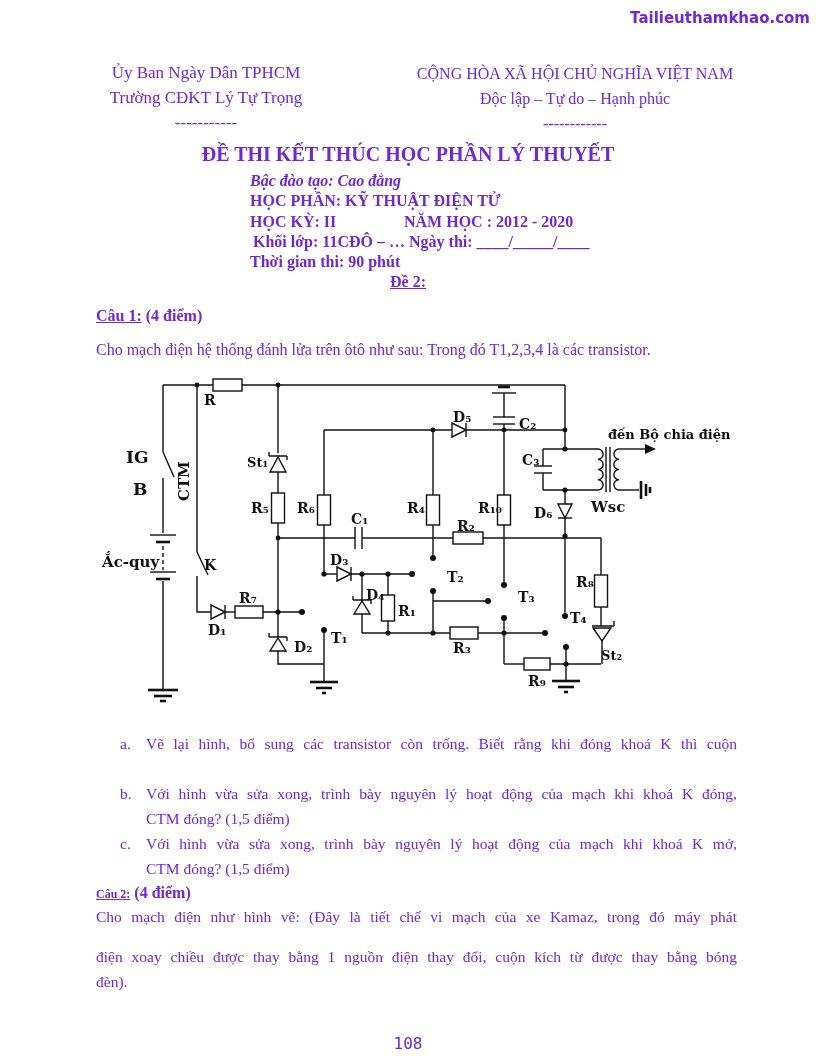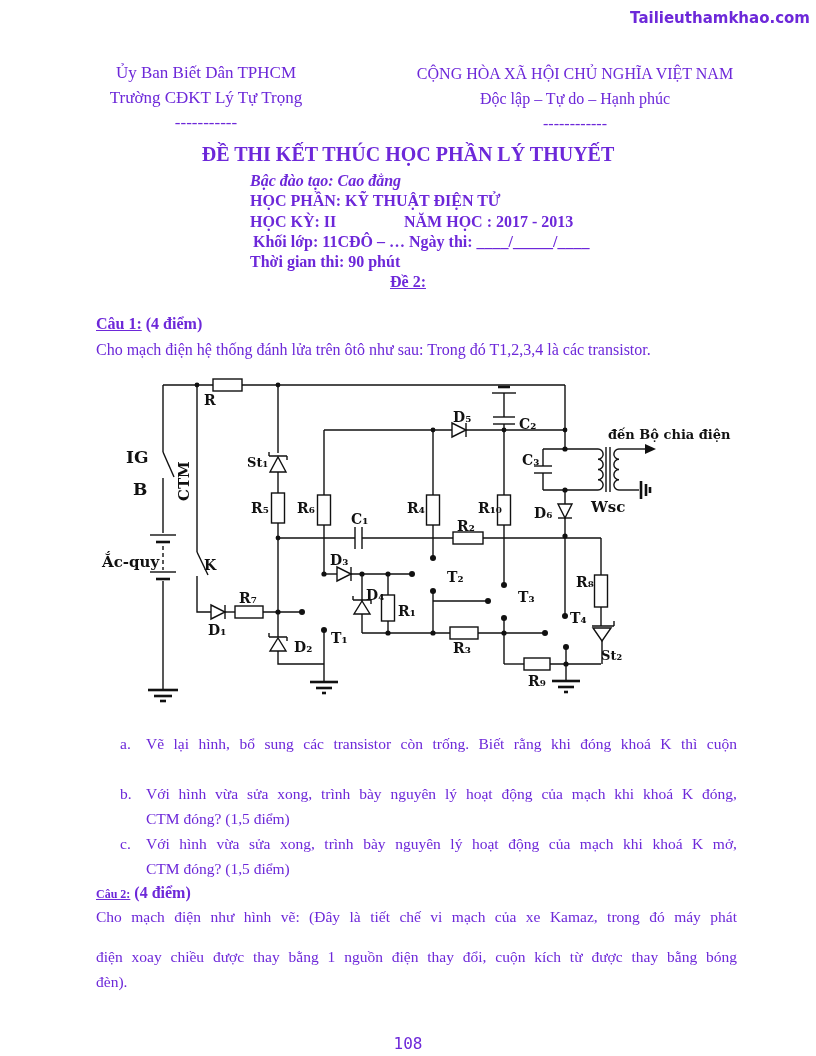--- a/index.html
+++ b/index.html
@@ -27,42 +27,42 @@
   svg .fill{fill:#111;stroke:none;}
 </style>
 </head>
 <body>
 
 <div id="page">
 
   <div class="abs wm" style="top:9px;right:6px;">Tailieuthamkhao.com</div>
 
   <div class="abs hdr ctr" style="left:94px;top:60px;width:224px;">
-    <div>Ủy Ban Biết Dân TPHCM</div>
+    <div>Ủy Ban Ngày Dân TPHCM</div>
     <div>Trường CĐKT Lý Tự Trọng</div>
     <div>-----------</div>
   </div>
   <div class="abs hdr2 ctr" style="left:408px;top:61px;width:334px;">
     <div>CỘNG HÒA XÃ HỘI CHỦ NGHĨA VIỆT NAM</div>
     <div>Độc lập – Tự do – Hạnh phúc</div>
     <div>------------</div>
   </div>
 
   <div class="abs title ctr" style="left:88px;top:143px;width:640px;">ĐỀ THI KẾT THÚC HỌC PHẦN LÝ THUYẾT</div>
   <div class="abs info i" style="left:250px;top:171px;">Bậc đào tạo: Cao đẳng</div>
   <div class="abs info" style="left:250px;top:191px;">HỌC PHẦN: KỸ THUẬT ĐIỆN TỬ</div>
   <div class="abs info" style="left:250px;top:212px;">HỌC KỲ: II</div>
-  <div class="abs info" style="left:404px;top:212px;">NĂM HỌC :  2017 - 2013</div>
+  <div class="abs info" style="left:404px;top:212px;">NĂM HỌC :  2012 - 2020</div>
   <div class="abs info" style="left:253px;top:232px;">Khối lớp:  11CĐÔ – …  Ngày thi: ____/_____/____</div>
   <div class="abs info" style="left:250px;top:252px;">Thời gian thi: 90 phút</div>
   <div class="abs ctr" style="left:88px;top:272px;width:640px;">
     <span class="info ul">Đề 2:</span>
   </div>
 
-  <div class="abs body-t" style="left:96px;top:307px;margin-top:8px;">
+  <div class="abs body-t" style="left:96px;top:307px;">
     <span class="b ul" style="font-size:16px;">Câu 1:</span><span class="b" style="font-size:16px;"> (4 điểm)</span>
   </div>
   <div class="abs body-t" style="left:96px;top:341px;font-size:16px;">Cho mạch điện hệ thống đánh lửa trên ôtô như sau: Trong đó T1,2,3,4 là các transistor.</div>
 
   <svg class="abs" style="left:95px;top:368px;" width="645" height="352" viewBox="95 368 645 352">
 
     <g class="wire">
 
       <path d="M163 385 H565"></path>
 

